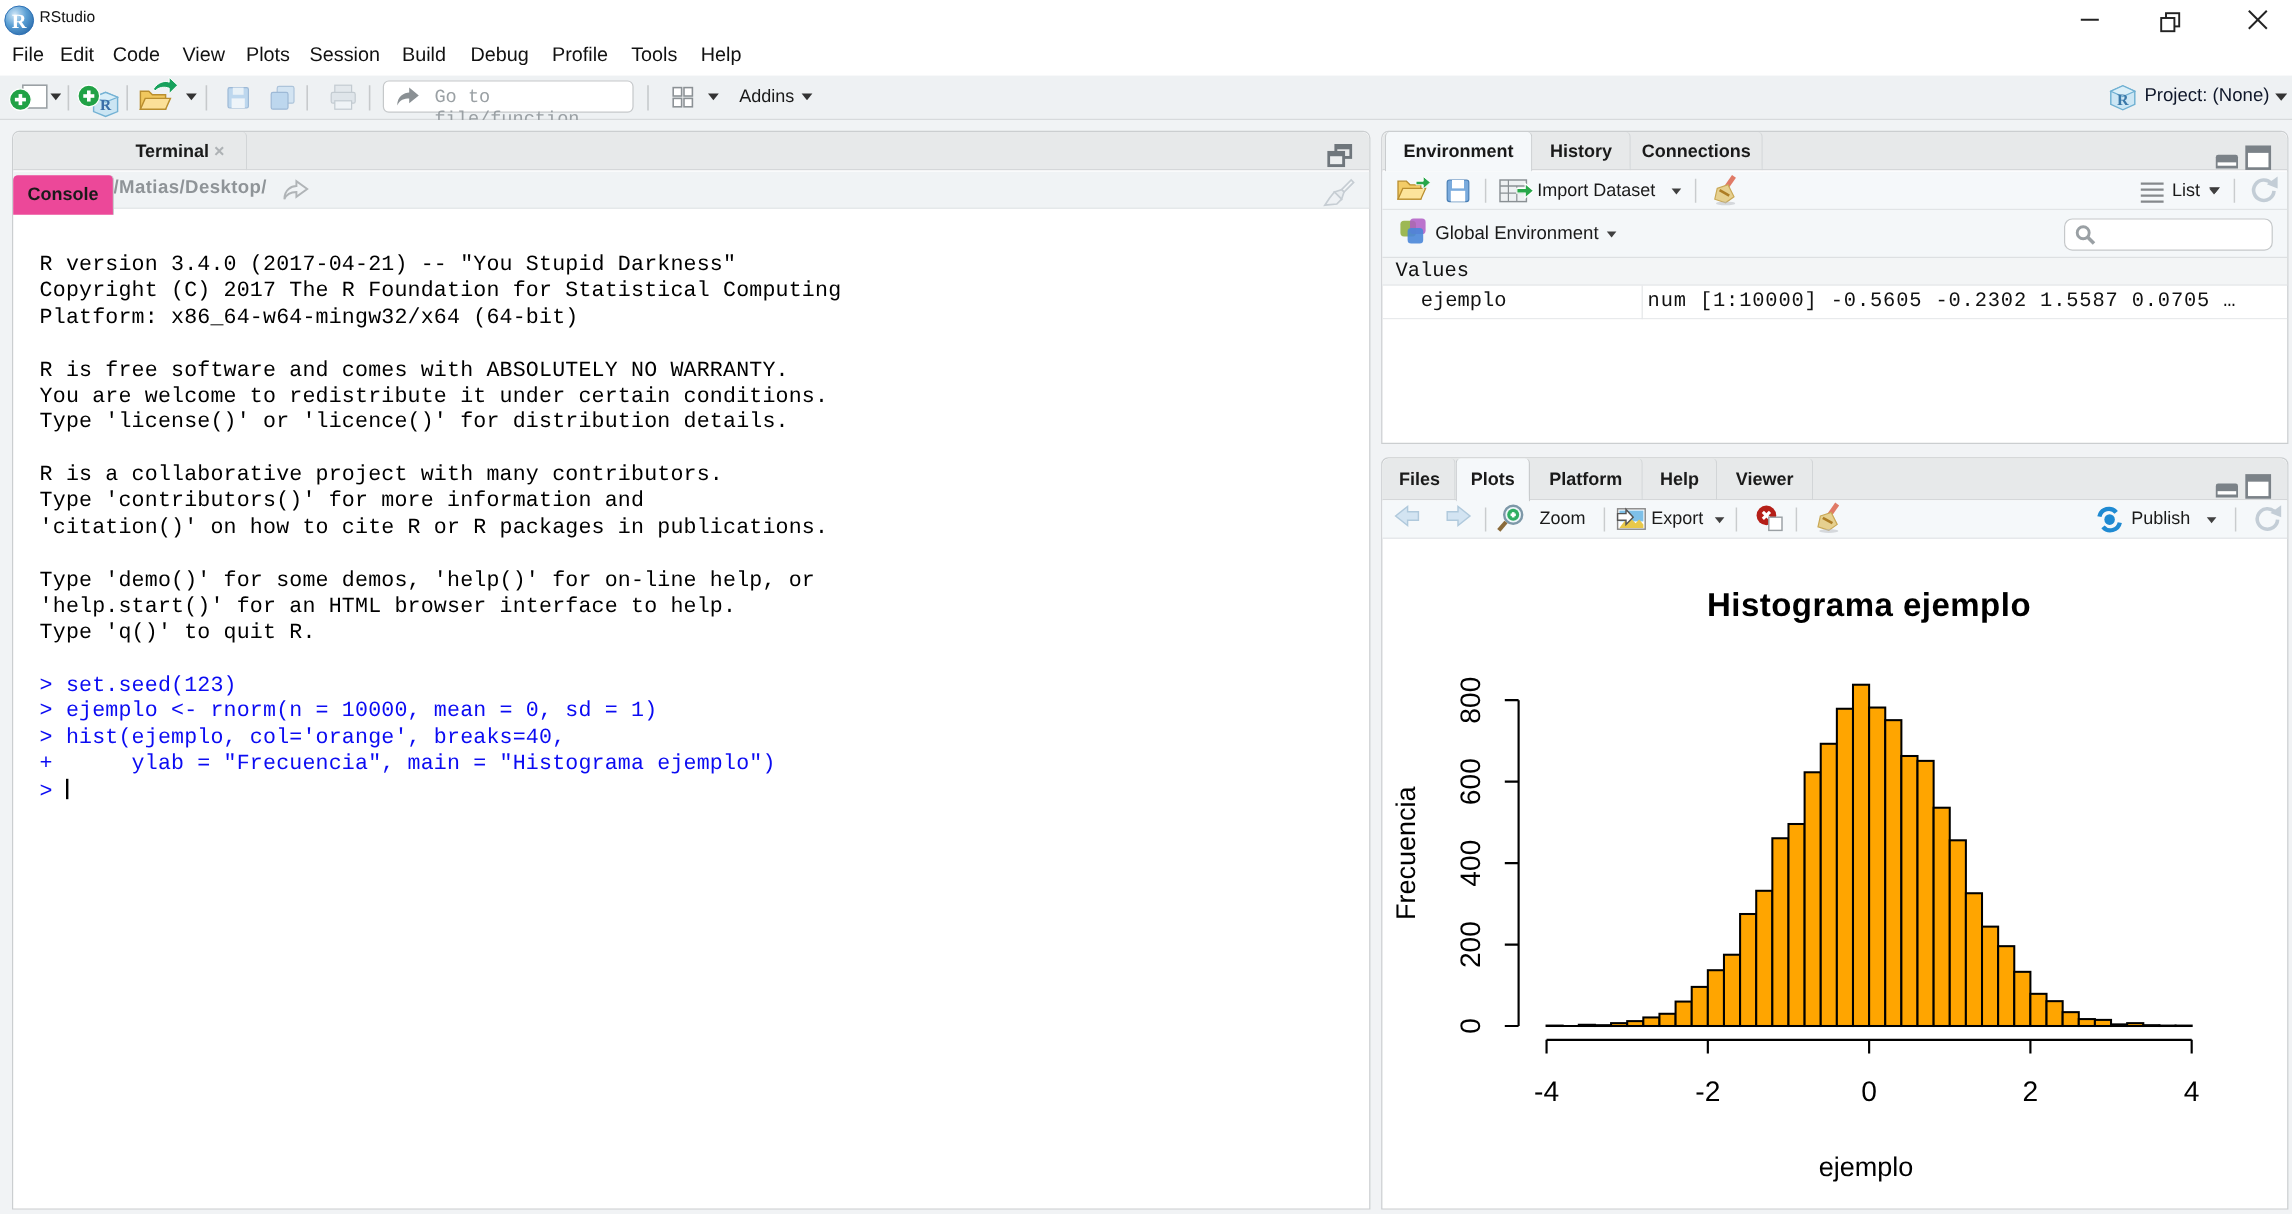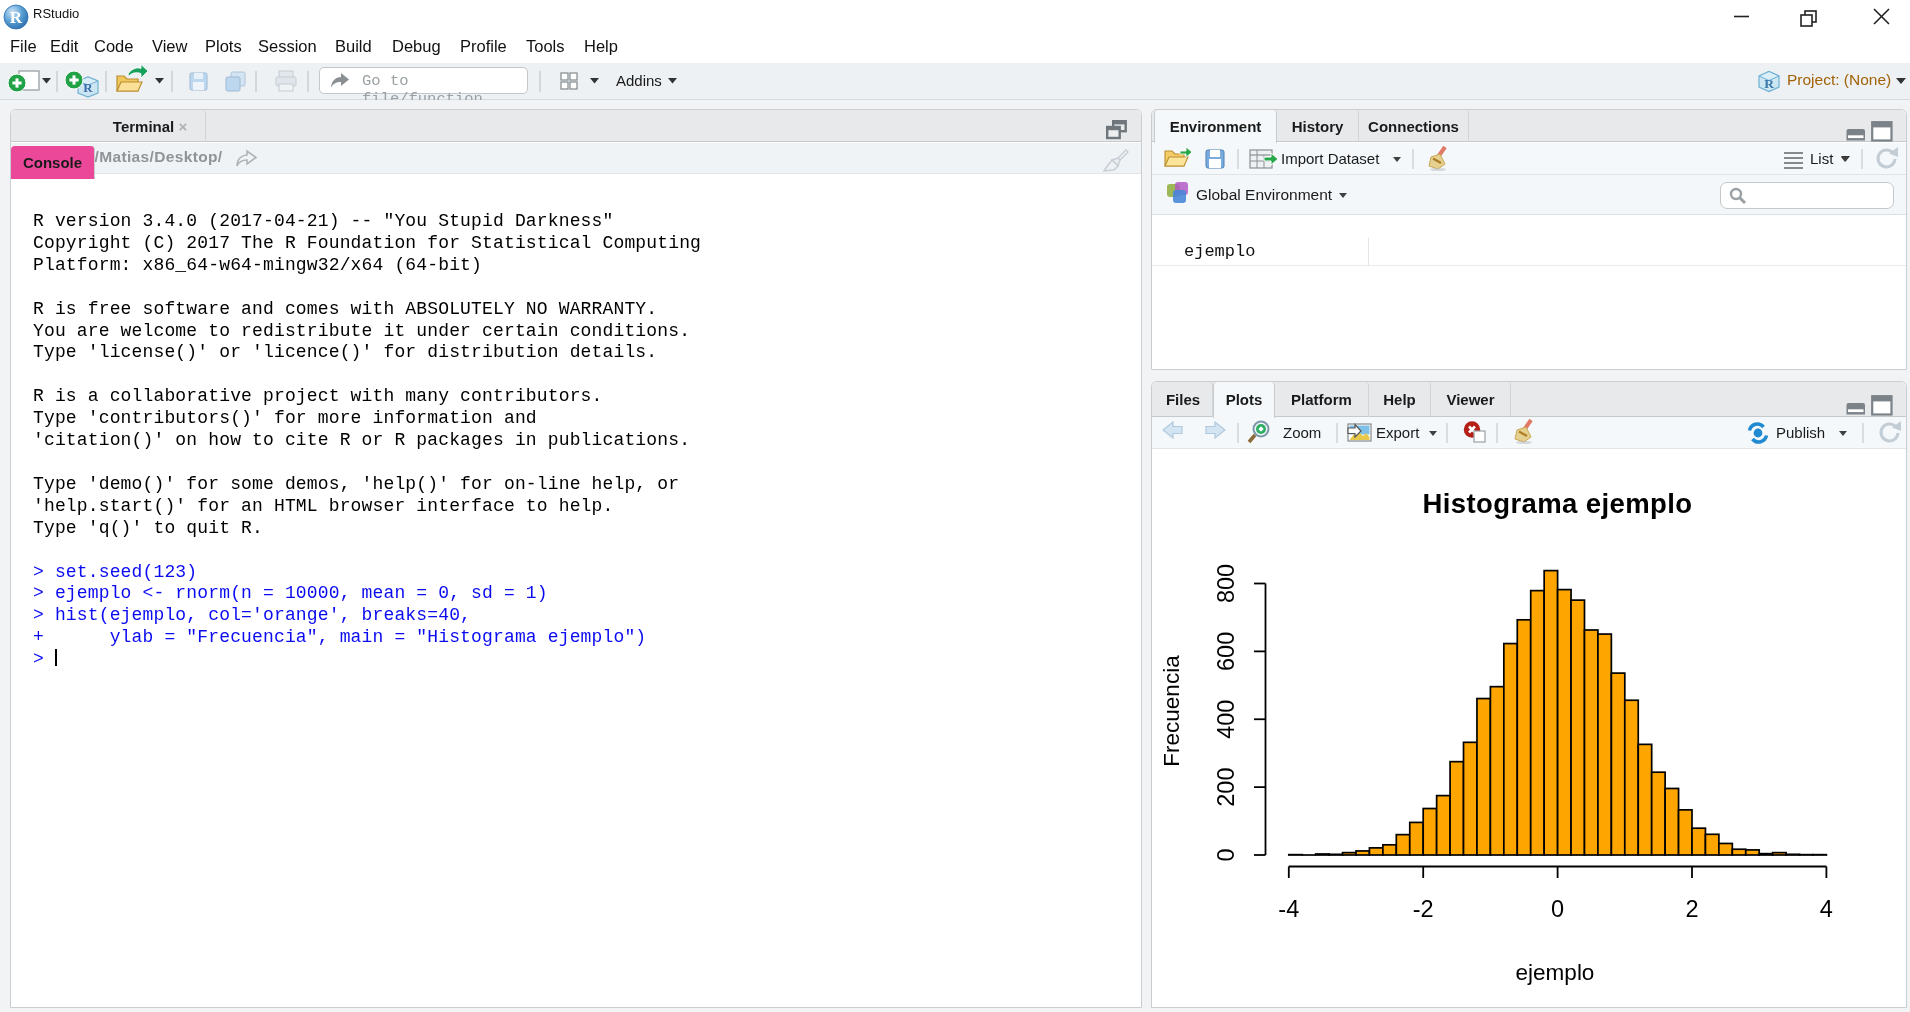--- a/index.html
+++ b/index.html
@@ -111,21 +111,21 @@
   <path d="M1896 15 L1906 15 L1901 21 Z" fill="#333"></path>
 </svg>
 
 <div style="position:absolute;left:319px;top:4px;width:209px;height:27px;background:#fff;border:1px solid #c5c8ca;border-radius:5px;font-family:Liberation Mono, monospace;">
   <svg width="22" height="20" viewBox="0 0 22 20" style="position:absolute;left:9px;top:3px">
     <path d="M2 17 C2 9 8 6 12 6 L12 2 L20 8.5 L12 15 L12 11 C8 11 4 12 2 17 Z" fill="#8a9094"></path>
   </svg>
   <span style="position:absolute;left:42px;top:4px;font-size:15.5px;color:#9aa0a4">Go to file/function</span>
 </div>
 <span style="position:absolute;left:616px;top:9px;font-size:15px;color:#1a1a1a">Addins</span>
-<span style="position:absolute;left:1787px;top:8px;font-size:15.5px;color:#a16207">Project: (None)</span>
+<span style="position:absolute;left:1787px;top:8px;font-size:15.5px;color:#0f172a">Project: (None)</span>
 </div>
 <div id="main"></div>
 
 <div class="pane" id="console" style="left:10px;top:109px;width:1132px;height:899px;">
   <div class="tabs">
     <div class="tab active" style="left:0;width:84px;background:#ec4899;border-left:none;margin-top:36px;">Console</div>
     <div class="tab" style="left:84px;width:111px;">Terminal <span style="color:#aeb2b5;font-weight:bold;">×</span></div>
     <svg width="21" height="20" viewBox="0 0 21 20" style="position:absolute;right:14px;top:10px">
       <rect x="7.2" y="1.2" width="12.5" height="10" fill="none" stroke="#6f767c" stroke-width="2.4"></rect>
       <rect x="7.2" y="1.2" width="12.5" height="3.2" fill="#6f767c"></rect>
@@ -231,23 +231,27 @@
     </svg>
     <span style="position:absolute;left:44px;top:11px;font-size:15.5px;">Global Environment</span>
     <span class="caret" style="position:absolute;left:187px;top:18px;"></span>
     <div style="position:absolute;left:568px;top:7px;width:174px;height:27px;background:#fff;border:1px solid #c5c8ca;border-radius:7px;">
       <svg width="18" height="18" viewBox="0 0 18 18" style="position:absolute;left:8px;top:4px">
         <circle cx="7" cy="7" r="5" fill="none" stroke="#9aa0a4" stroke-width="2.4"></circle>
         <line x1="11" y1="11" x2="16" y2="16" stroke="#9aa0a4" stroke-width="3"></line>
       </svg>
     </div>
   </div>
+  <div style="position:absolute;left:0;top:105px;right:0;height:23px;background:#f3f5f6;border-bottom:1px solid #e4e6e8;font-family:'Liberation Mono',monospace;font-size:17px;color:#111;">
+    <span style="position:absolute;left:11px;top:2px;">Values</span>
+  </div>
   <div style="position:absolute;left:0;top:128px;right:0;height:28px;border-bottom:1px solid #e8eaec;font-family:'Liberation Mono',monospace;font-size:17px;color:#111;">
     <span style="position:absolute;left:32px;top:4px;">ejemplo</span>
     <div style="position:absolute;left:216px;top:0;width:1px;height:28px;background:#e4e6e8;"></div>
+    <span style="position:absolute;left:221px;top:4px;letter-spacing:0.7px;">num [1:10000] -0.5605 -0.2302 1.5587 0.0705 …</span>
   </div>
 </div>
 
 <div class="pane" id="plots" style="left:1151px;top:381px;width:756px;height:627px;">
   <div class="tabs" style="height:35px;">
     <div class="tab" style="left:2px;width:59px;height:35px;line-height:36px;">Files</div>
     <div class="tab active" style="left:61px;width:62px;height:36px;line-height:36px;">Plots</div>
     <div class="tab" style="left:123px;width:94px;height:35px;line-height:36px;border-left:none;">Platform</div>
     <div class="tab" style="left:217px;width:62px;height:35px;line-height:36px;border-left:none;">Help</div>
     <div class="tab" style="left:279px;width:80px;height:35px;line-height:36px;border-left:none;">Viewer</div>

